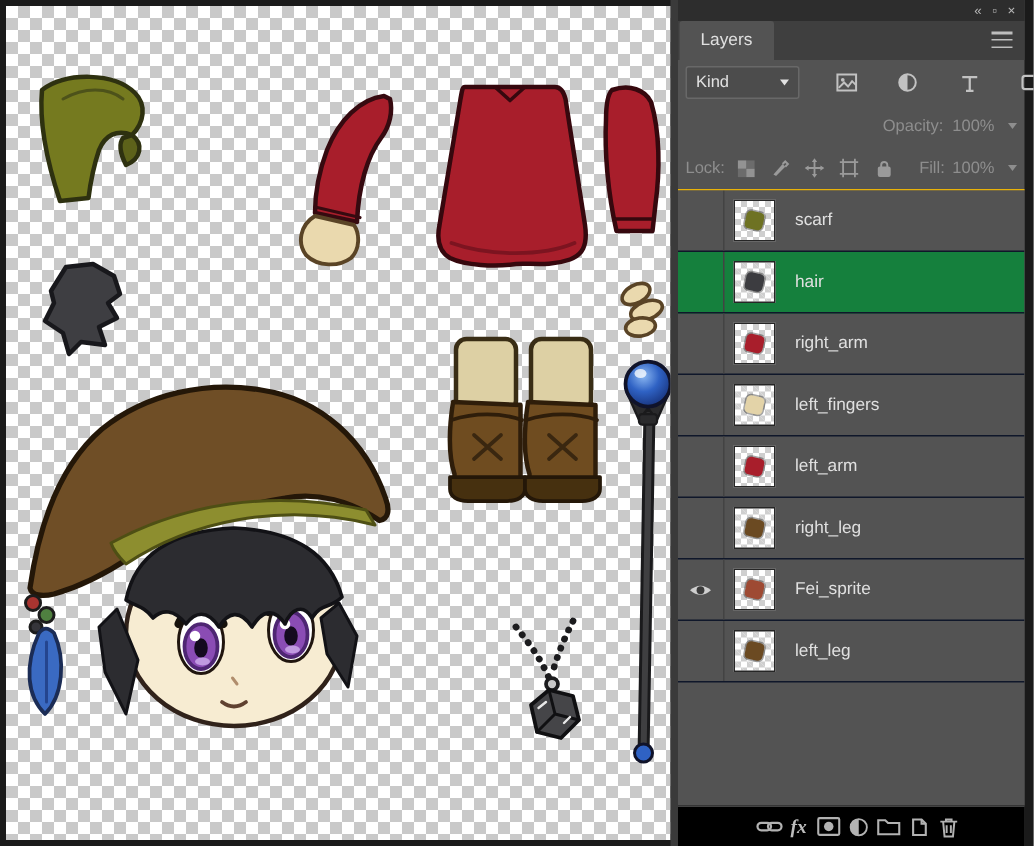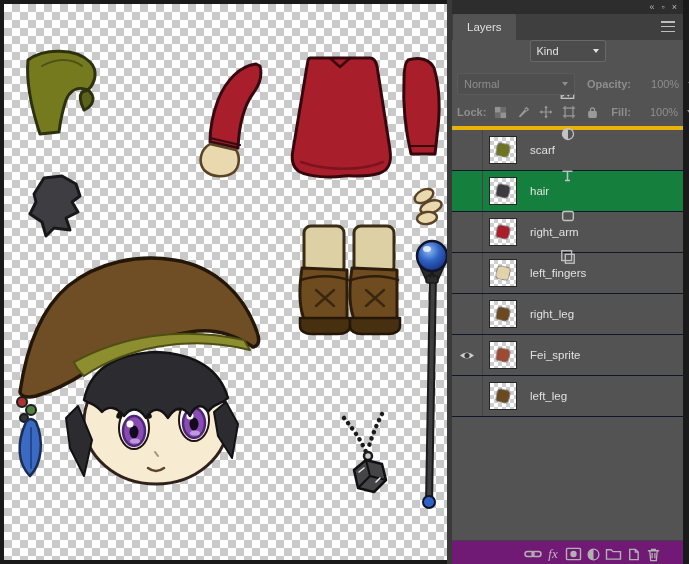--- a/index.html
+++ b/index.html
@@ -24,33 +24,33 @@
     gap:7px;padding:0 6px;font-size:9px;color:#b6b6b6;}
   .panel-top span{cursor:default;line-height:10px;}
   .tab-bar{height:26px;background:#3f3f3f;display:flex;align-items:flex-end;position:relative;}
   .tab{height:26px;display:flex;align-items:center;padding:0 14px;background:#535353;
        font-size:11.5px;color:#e0e0e0;border-radius:2px 2px 0 0;margin-left:1px;}
   .panel-menu{position:absolute;right:8px;top:7px;width:14px;height:11px;
       display:flex;flex-direction:column;justify-content:space-between;cursor:pointer;}
   .panel-menu i{display:block;height:1.5px;background:#bdbdbd;}
 
   .row{display:flex;align-items:center;padding:0 5px;}
-  .filter-row{height:30px;gap:21px;flex-direction:column;}
+  .filter-row{height:30px;gap:21px;}
   .blend-row{height:28px;gap:6px;}
-  .lock-row{height:28px;gap:5px;border-bottom:4px solid #eab308;}
+  .lock-row{height:28px;gap:5px;border-bottom:1px solid #eab308;}
 
   .select{display:flex;align-items:center;justify-content:space-between;background:#4c4c4c;
     border:1px solid #686868;border-radius:2px;height:20px;padding:0 6px;font-size:11px;color:#e2e2e2;}
   .select.dim{color:#8e8e8e;border-color:#5a5a5a;background:#4f4f4f;}
   .chev{width:0;height:0;border-left:3.5px solid transparent;border-right:3.5px solid transparent;
     border-top:4px solid currentColor;margin-left:6px;flex:none;}
   .kind-select{width:62px;flex:none;}
   .blend-select{width:104px;flex:none;}
-  .valbox{display:flex;align-items:center;gap:3px;font-size:11px;color:#8e8e8e;cursor:pointer;margin-left:14px;}
-  .lbl{font-size:11px;color:#8e8e8e;white-space:nowrap;font-weight:bold;}
+  .valbox{display:flex;align-items:center;gap:3px;font-size:11px;color:#8e8e8e;cursor:pointer;}
+  .lbl{font-size:11px;color:#8e8e8e;white-space:nowrap;}
   .spacer{flex:1;}
 
   .ficon{width:20px;height:20px;display:flex;align-items:center;justify-content:center;
     color:#c2c2c2;cursor:pointer;flex:none;}
   .licon{width:18px;height:18px;display:flex;align-items:center;justify-content:center;
     color:#9a9a9a;cursor:pointer;flex:none;}
 
   
   .layers-list{height:410px;overflow:hidden;background:#535353;}
   .layer-row{height:40px;display:flex;align-items:center;border-bottom:1px solid #0f172a;cursor:pointer;}
@@ -63,21 +63,21 @@
     background-image:
       linear-gradient(45deg,#cfcfcf 25%,transparent 25%,transparent 75%,#cfcfcf 75%),
       linear-gradient(45deg,#cfcfcf 25%,transparent 25%,transparent 75%,#cfcfcf 75%);
     background-size:8px 8px;background-position:0 0,4px 4px;}
   .thumb-blob{position:absolute;left:7px;top:7px;width:12px;height:12px;border-radius:3px;
     transform:rotate(12deg);box-shadow:0 0 0 1px rgba(0,0,0,.35);}
   .lname{font-size:11.5px;color:#e0e0e0;margin-left:7px;}
 
   
   .bottom-bar{height:26px;border-top:1px solid #434343;display:flex;align-items:center;
-    padding:0 20px 0 30px;justify-content:flex-end;background:#701a75;}
+    padding:0 20px 0 30px;justify-content:center;background:#000000;font-weight:bold;}
   .bicon{width:20px;height:18px;display:flex;align-items:center;justify-content:center;
     color:#b2b2b2;cursor:pointer;}
   .fx{font-size:13px;font-style:italic;color:#bcbcbc;font-family:"Liberation Serif", serif;}
 </style>
 </head>
 <body>
 
 <div class="app">
 
   <div class="canvas">
@@ -244,24 +244,20 @@
       </div>
       <div class="ficon">
         <svg width="16" height="16" viewBox="0 0 18 18" fill="none" stroke="currentColor" stroke-width="1.5">
             <rect x="2" y="2" width="11" height="11"></rect>
             <rect x="6" y="6" width="10" height="10"></rect>
           </svg>
       </div>
     </div>
 
     <div class="row blend-row">
-      <div class="select dim blend-select">
-        <span>Normal</span>
-        <span class="chev"></span>
-      </div>
       <div class="spacer"></div>
       <span class="lbl">Opacity:</span>
       <div class="valbox">
         <span>100%</span>
         <span class="chev"></span>
       </div>
     </div>
 
     <div class="row lock-row">
       <span class="lbl">Lock:</span>
@@ -362,20 +358,34 @@
         <div class="thumb-wrap">
             <div class="thumb">
               <span class="thumb-blob" style="background: rgb(227, 211, 168);"></span>
             </div>
           </div>
         <span class="lname">left_fingers</span>
       </div>
 
 
 
+      <div class="layer-row">
+        <div class="vis">
+            <svg class="eye" width="16" height="11" viewBox="0 0 16 11" style="visibility: hidden;">
+              <path d="M1,5.5 Q8,-0.5 15,5.5 Q8,11.5 1,5.5 Z" fill="#cfcfcf"></path>
+              <circle cx="8" cy="5.5" r="2.6" fill="#3c3c3c"></circle>
+            </svg>
+          </div>
+        <div class="thumb-wrap">
+            <div class="thumb">
+              <span class="thumb-blob" style="background: rgb(168, 30, 43);"></span>
+            </div>
+          </div>
+        <span class="lname">left_arm</span>
+      </div>
 
       <div class="layer-row">
         <div class="vis">
             <svg class="eye" width="16" height="11" viewBox="0 0 16 11" style="visibility: hidden;">
               <path d="M1,5.5 Q8,-0.5 15,5.5 Q8,11.5 1,5.5 Z" fill="#cfcfcf"></path>
               <circle cx="8" cy="5.5" r="2.6" fill="#3c3c3c"></circle>
             </svg>
           </div>
         <div class="thumb-wrap">
             <div class="thumb">

